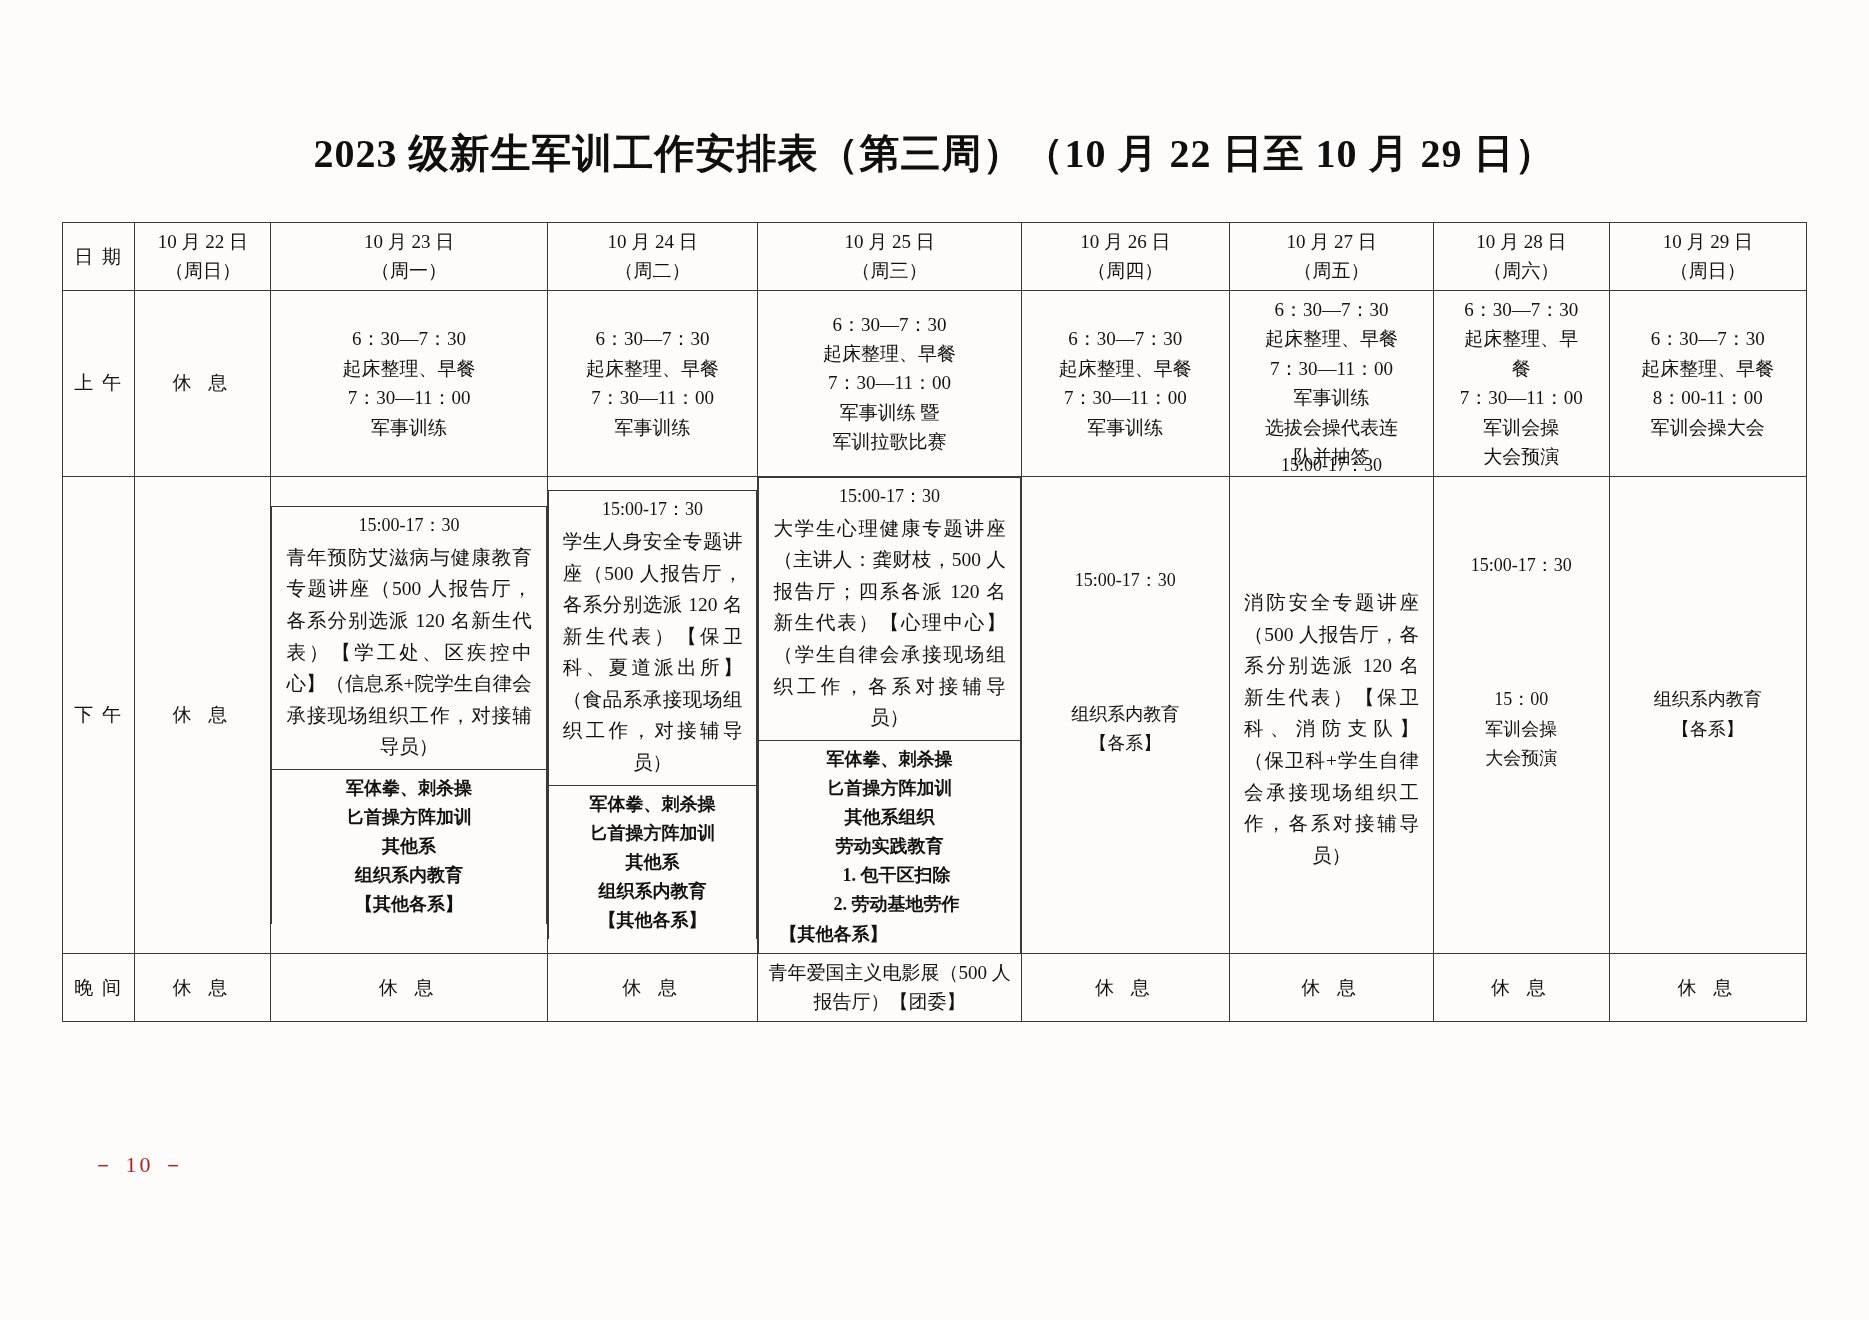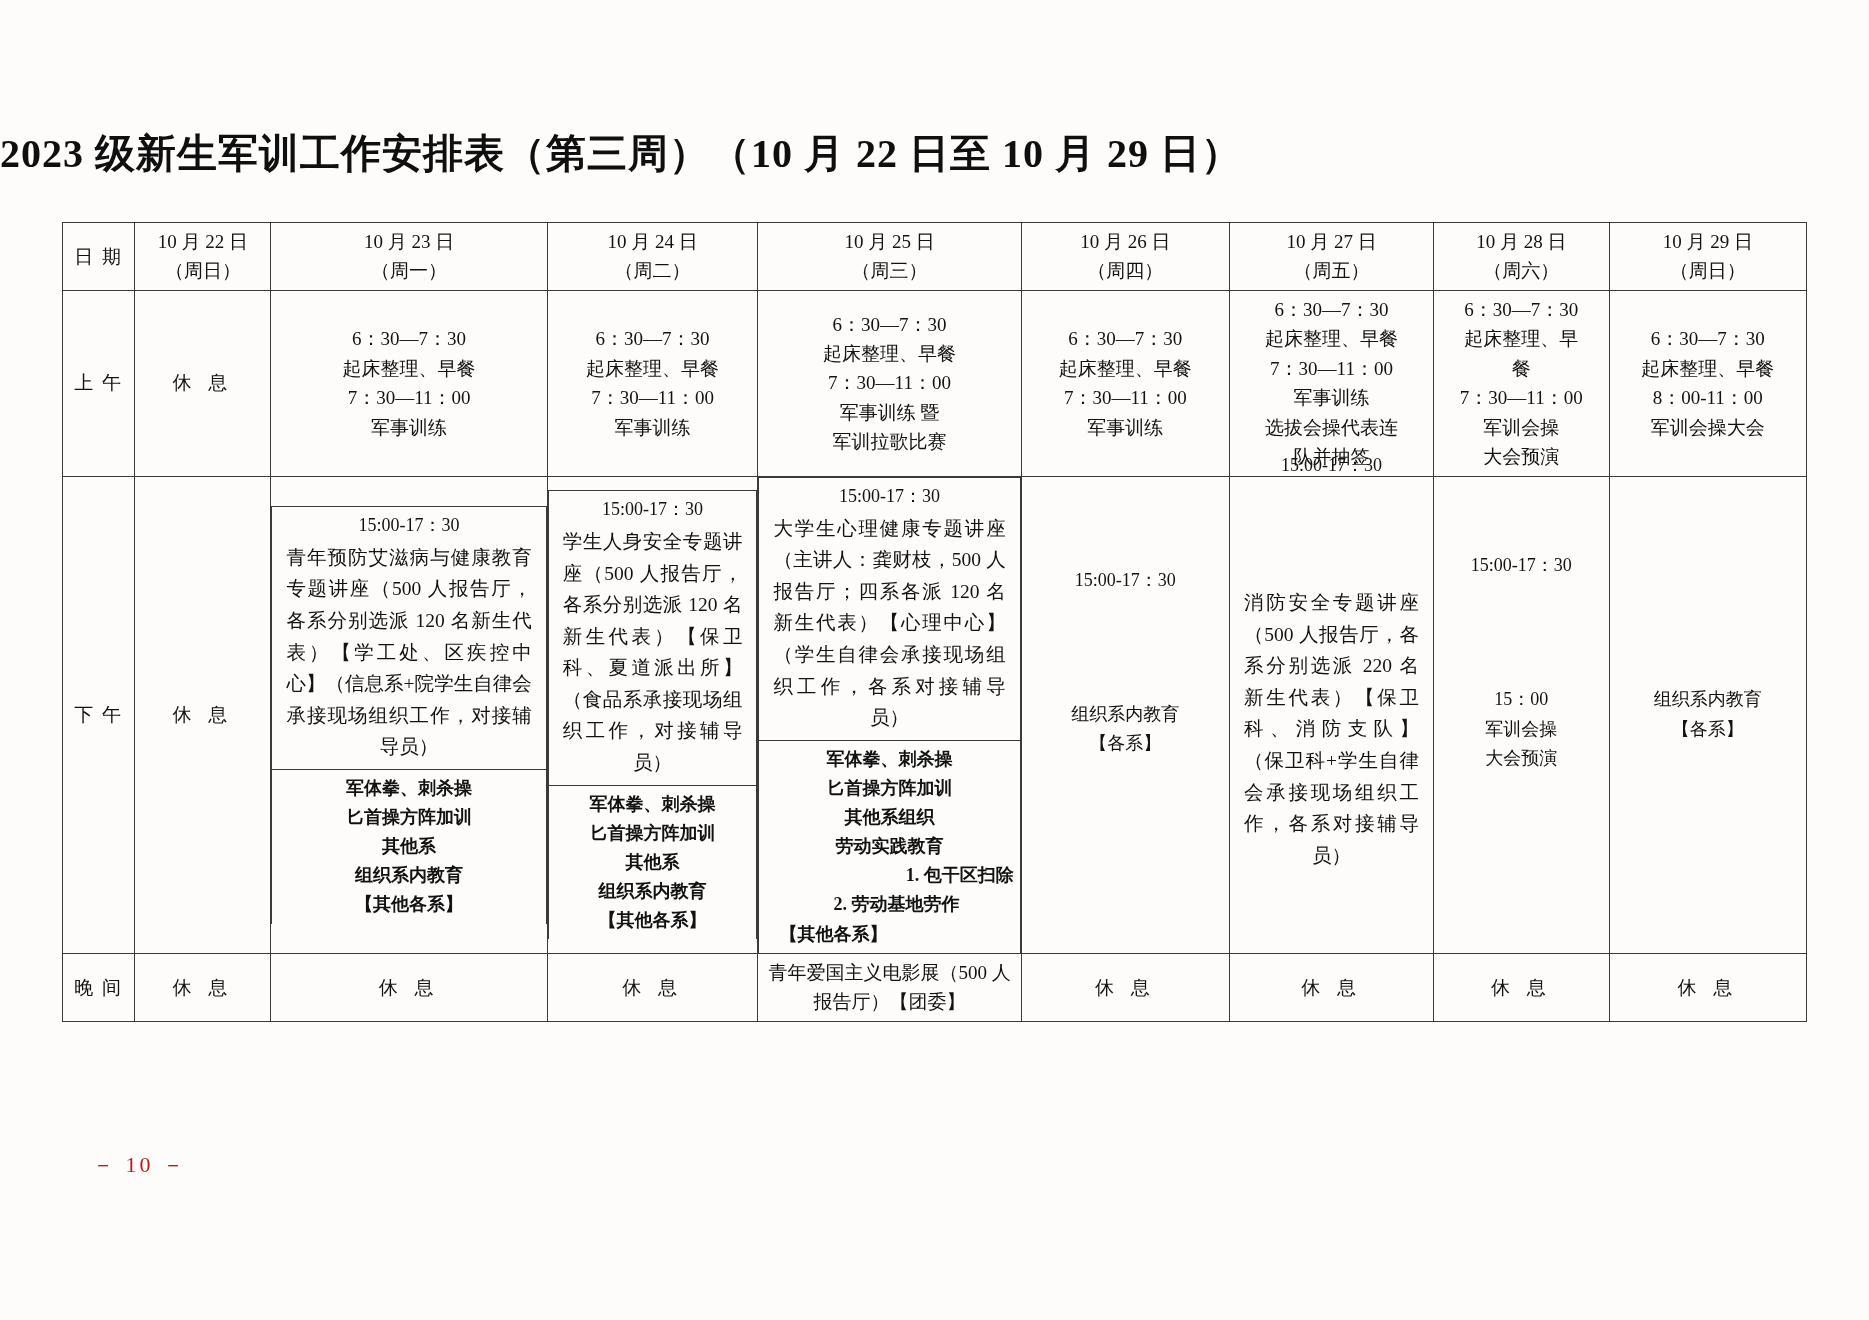--- a/index.html
+++ b/index.html
@@ -20,20 +20,21 @@
     left: 0; top: 0;
     width: 1869px;
     height: 1320px;
     background: #fdfcfa;
   }
   .doc-title {
     position: absolute;
     left: 0;
     top: 126px;
     width: 1869px;
+    text-align: center;
     font-size: 40px;
     font-weight: bold;
     letter-spacing: 1px;
     font-family: "Liberation Serif", "DejaVu Serif", serif;
     color: #0f0f0f;
   }
   table.sched {
     position: absolute;
     left: 62px;
     top: 222px;
@@ -278,41 +279,41 @@
               <div class="justify">大学生心理健康专题讲座（主讲人：龚财枝，500 人报告厅；四系各派 120 名新生代表）【心理中心】（学生自律会承接现场组织工作，各系对接辅导员）</div>
             </td>
           </tr>
           <tr>
             <td>
               <div class="center-txt">
                 <span class="blk">军体拳、刺杀操</span>
                 <span class="blk">匕首操方阵加训</span>
                 <span class="blk">其他系组织</span>
                 <span class="blk">劳动实践教育</span>
-                <span class="blk" style="text-align:right;padding-left:14px">1. 包干区扫除</span>
+                <span class="blk" style="text-align:center;padding-left:14px">1. 包干区扫除</span>
                 <span class="blk" style="text-align:center;padding-left:14px">2. 劳动基地劳作</span>
                 <span class="blk" style="text-align:left;padding-left:14px">【其他各系】</span>
               </div>
             </td>
           </tr>
         </tbody>
             </table>
       </td>
 
       <td>
         <div class="center-txt" style="position:relative;top:-105px">15:00-17：30</div>
         <div class="center-txt">
           <span class="blk">组织系内教育</span>
           <span class="blk">【各系】</span>
         </div>
       </td>
 
       <td>
         <div class="center-txt" style="position:relative;top:-105px">15:00-17：30</div>
-        <div class="justify">消防安全专题讲座（500 人报告厅，各系分别选派 220 名新生代表）【保卫科、消防支队】（保卫科+学生自律会承接现场组织工作，各系对接辅导员）</div>
+        <div class="justify">消防安全专题讲座（500 人报告厅，各系分别选派 120 名新生代表）【保卫科、消防支队】（保卫科+学生自律会承接现场组织工作，各系对接辅导员）</div>
       </td>
 
       <td>
         <div class="center-txt" style="position:relative;top:-105px">15:00-17：30</div>
         <div class="center-txt">
           <span class="blk">15：00</span>
           <span class="blk">军训会操</span>
           <span class="blk">大会预演</span>
         </div>
       </td>

